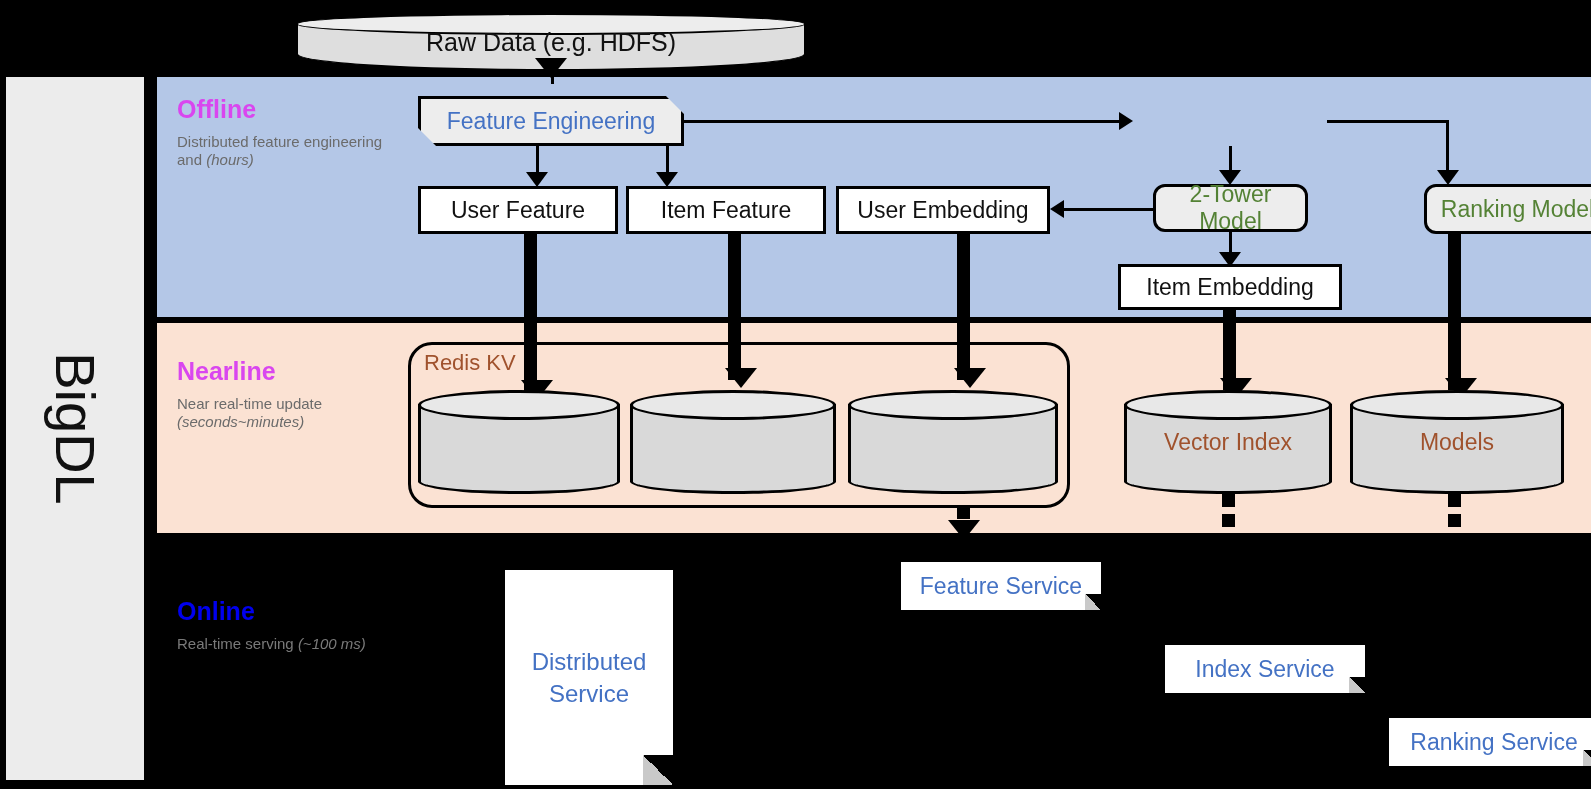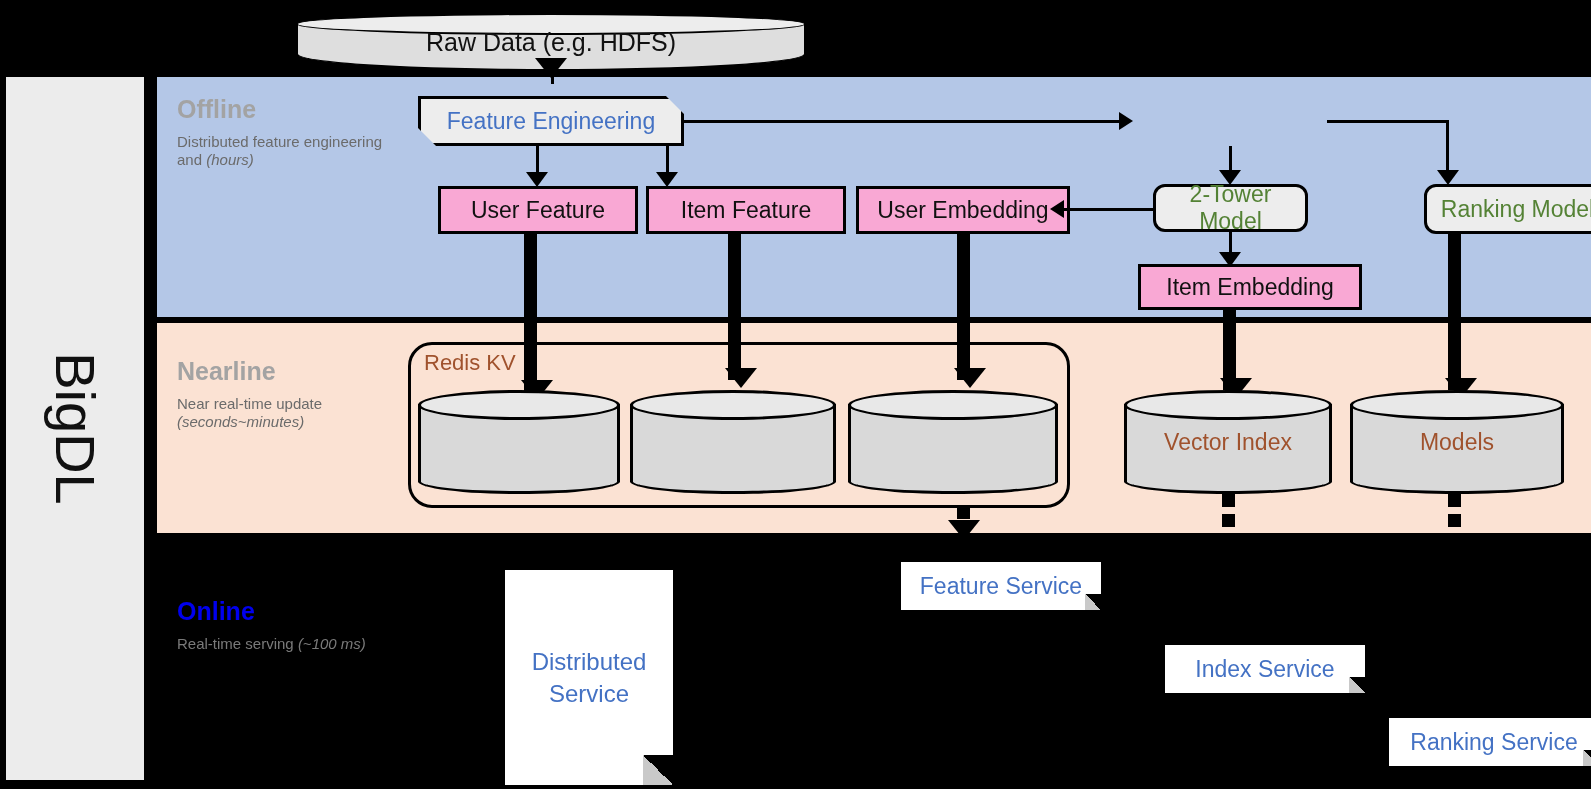--- a/index.html
+++ b/index.html
@@ -13,35 +13,35 @@
   #band-online{top:539px;height:250px;background:#000;}
 
   
   #rail{position:absolute;left:6px;top:77px;width:138px;height:703px;background:#ececec;
         display:flex;align-items:center;justify-content:center;}
   #rail-label{transform:rotate(90deg);white-space:nowrap;font-size:56px;color:#111;
         font-family:"Liberation Sans",sans-serif;letter-spacing:0px;}
 
   
   .band-txt{position:absolute;width:225px;}
-  .band-head{font-size:25px;color:#a3a3a3;font-weight:600;margin-bottom:9px;}
+  .band-head{font-size:25px;color:#d946ef;font-weight:600;margin-bottom:9px;}
   .band-sub{font-size:15px;color:#6b6b6b;line-height:1.18;}
   .band-sub i{font-style:italic;}
   #txt-offline{left:177px;top:95px;}
   #txt-nearline{left:177px;top:357px;}
   #txt-online{left:177px;top:597px;}
   #txt-online .band-head{color:#0000ee;}
   #txt-online .band-sub{color:#7a7a7a;}
 
   
   .node{position:absolute;box-sizing:border-box;display:flex;align-items:center;
         justify-content:center;text-align:center;}
 
   
-  .grey-box{background:#f9a8d4;border:3px solid #000;color:#111;font-size:23px;margin-left:20px;}
+  .grey-box{background:#ffffff;border:3px solid #000;color:#111;font-size:23px;}
 
   
   .model-box{background:#ededed;border:3px solid #000;border-radius:12px;
              color:#548235;font-size:23px;}
 
   
   .flag-box{background:#ededed;border:3px solid #000;color:#4472c4;font-size:23px;}
   .flag-fe{clip-path:polygon(0 0, calc(100% - 18px) 0, 100% 18px, 100% 100%, 18px 100%, 0 calc(100% - 18px));}
   .flag-dnn{border-radius:10px;
      clip-path:polygon(0 12px,12px 12px,12px 0,calc(100% - 12px) 0,calc(100% - 12px) 12px,100% 12px,

